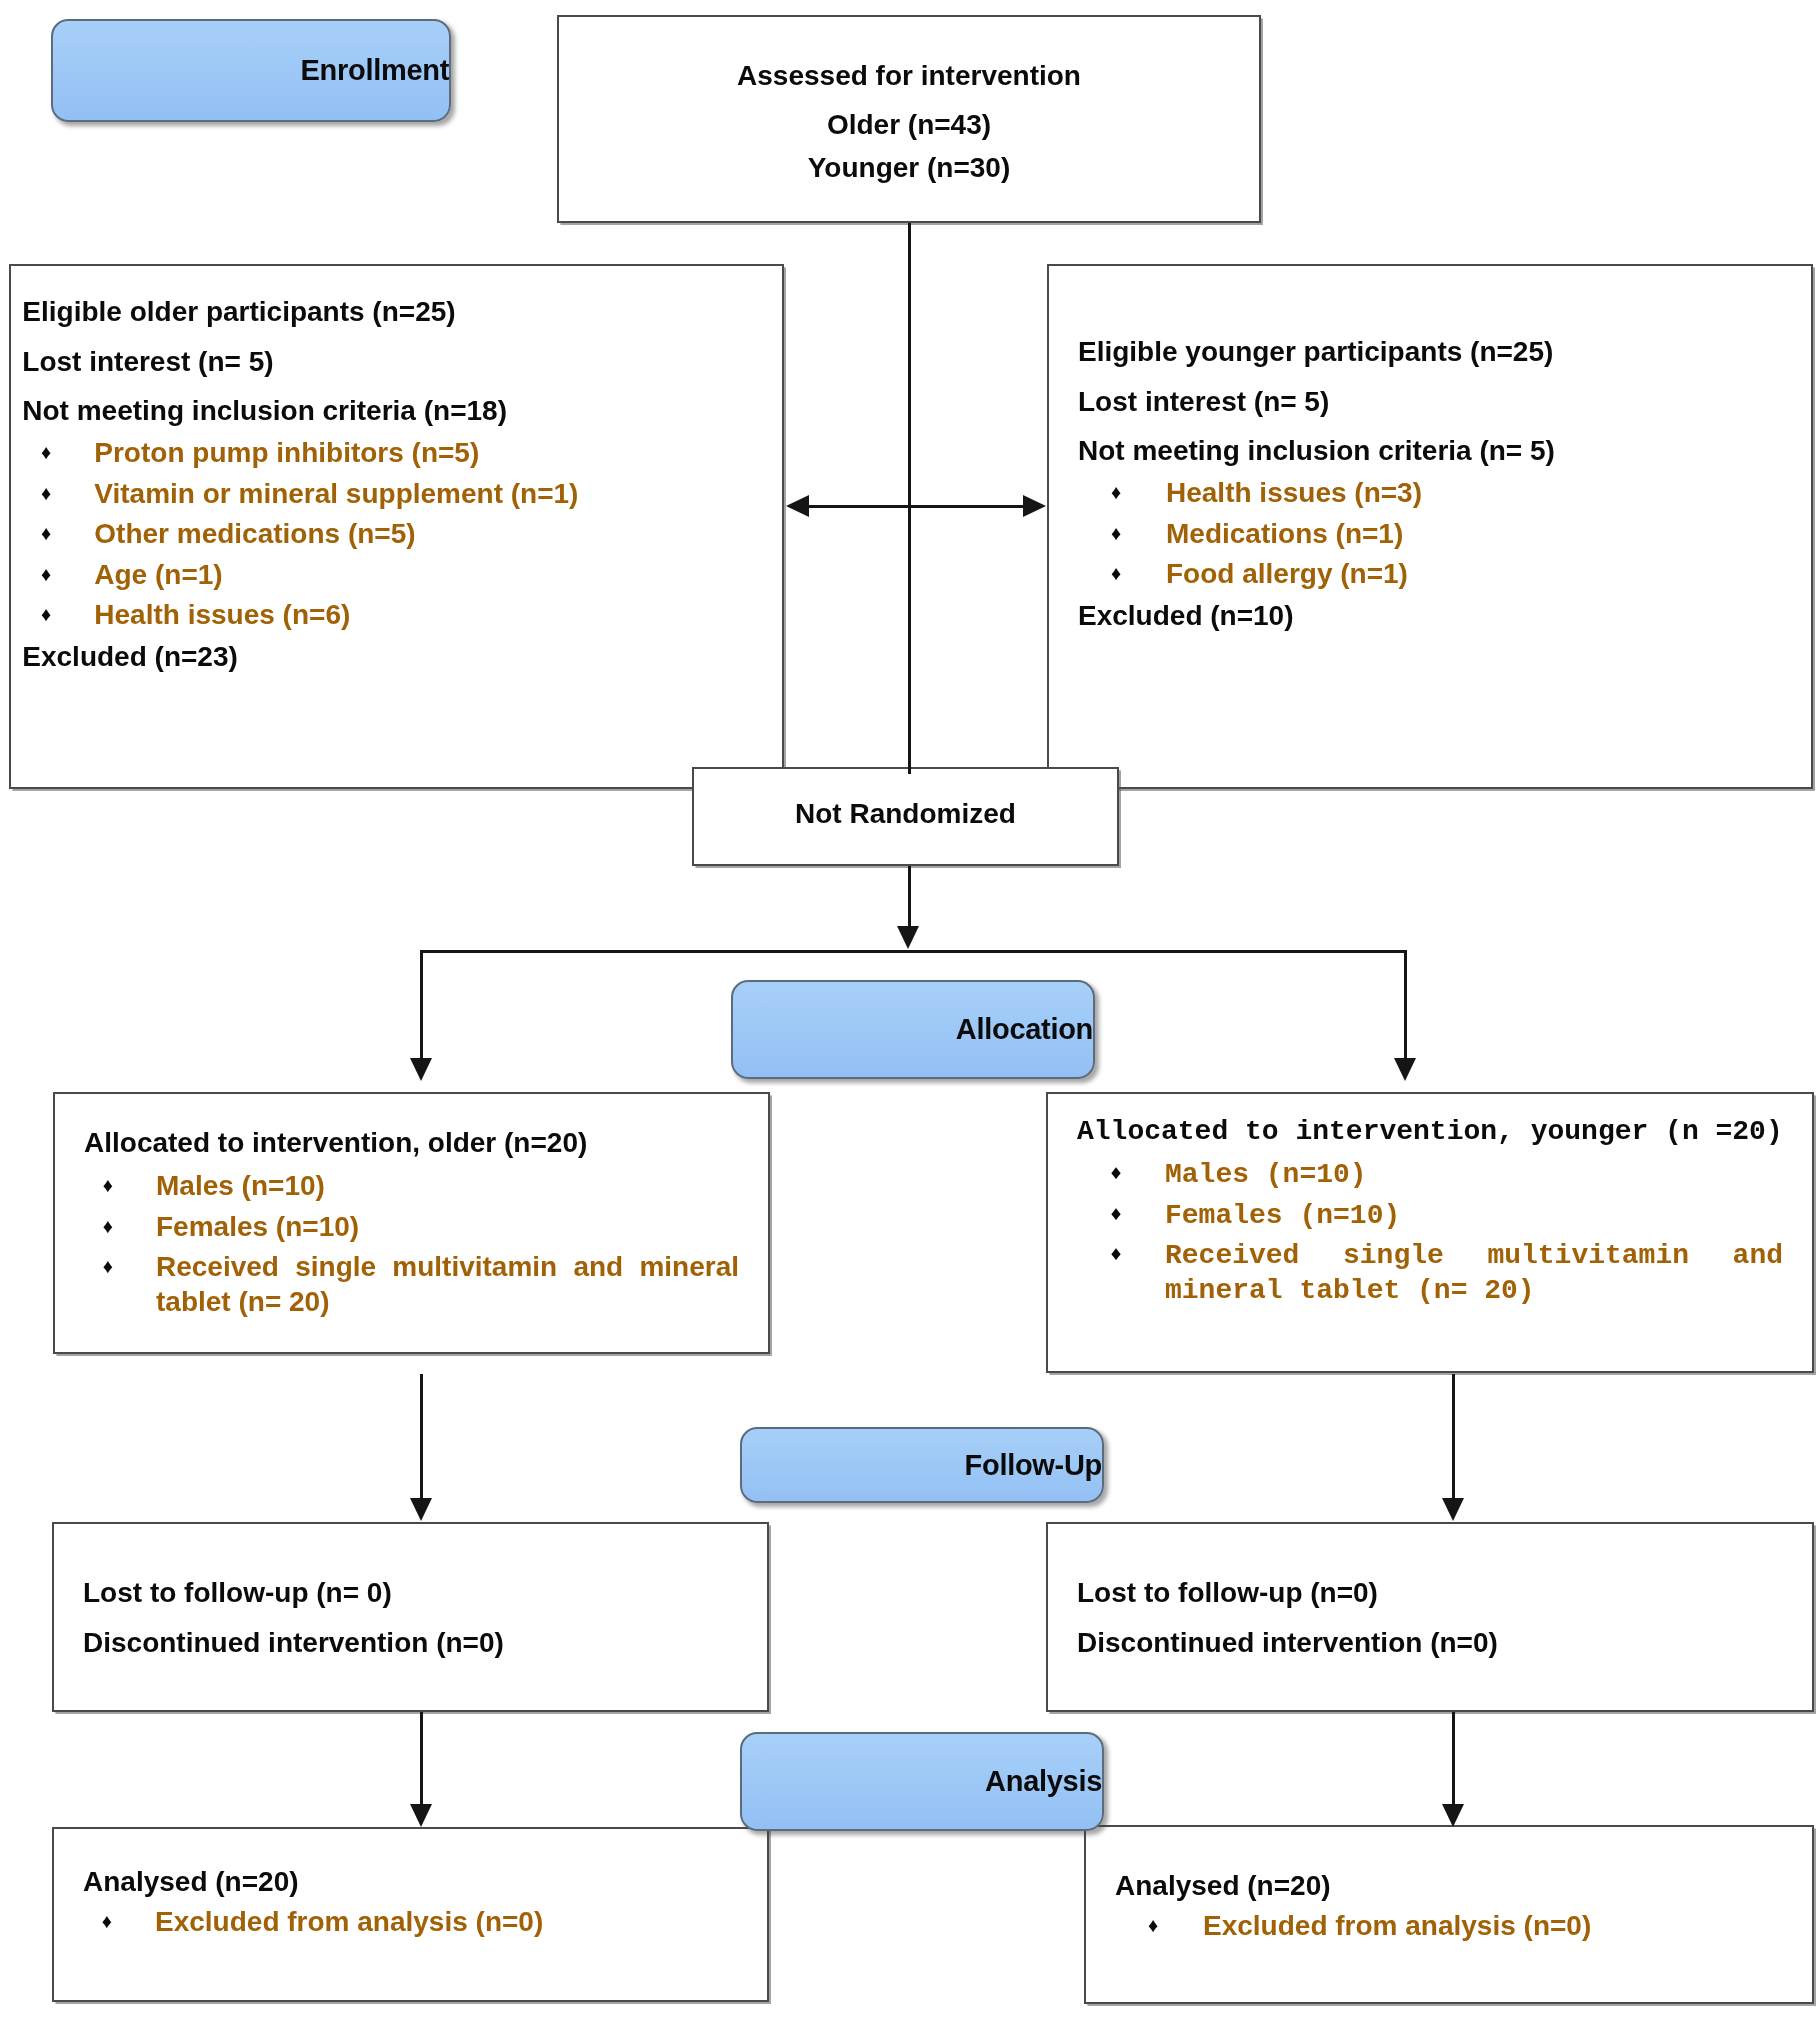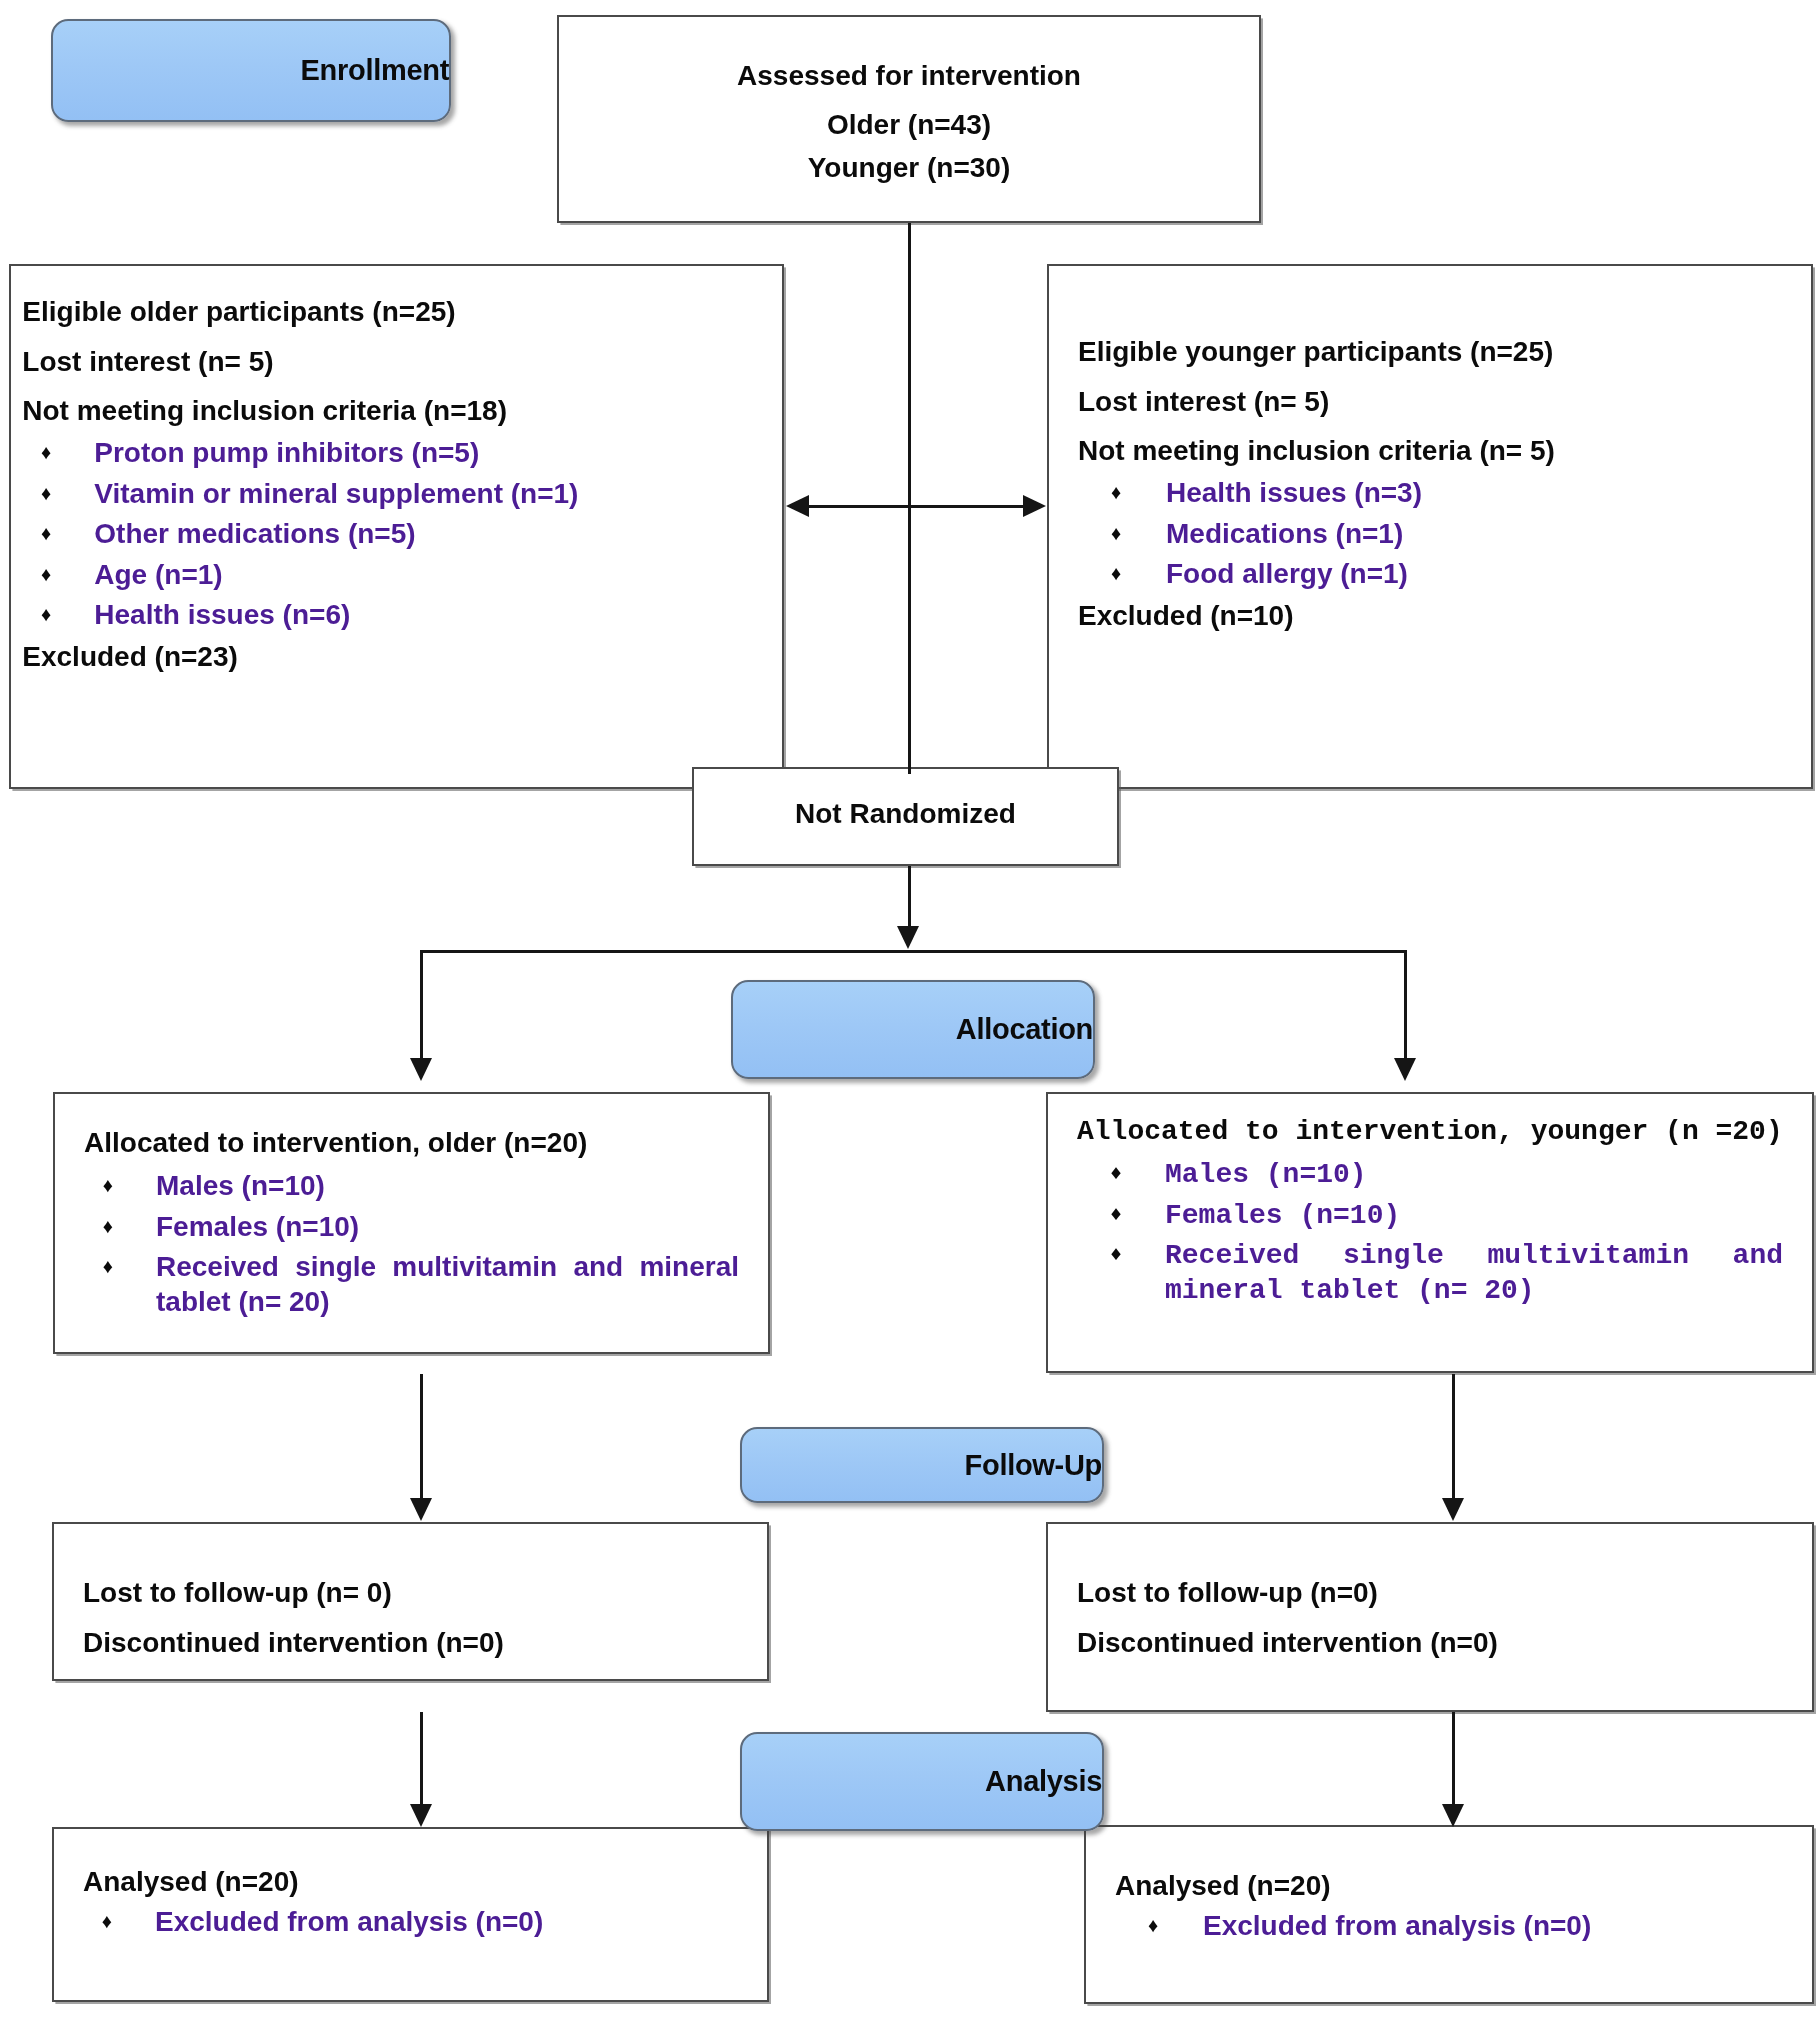--- a/index.html
+++ b/index.html
@@ -64,21 +64,21 @@
 
   ul.blist {
     list-style: none;
     margin: 4px 0 6.7px 0;
     padding: 0;
   }
   ul.blist li {
     position: relative;
     font-size: 28px;
     font-weight: bold;
-    color: #4c1d95;
+    color: #a16207;
     line-height: 1.26;
     margin: 0 0 5.3px 0;
     padding-left: 72px;
   }
   ul.blist li::before {
     content: "\2666";
     position: absolute;
     left: 18.7px;
     top: 0;
     font-size: 20px;
@@ -226,21 +226,21 @@
 
   <div class="vline" style="left:420px; top:1374px; height:127px;"></div>
   <div class="arrow-down" style="left:410px; top:1498px;"></div>
   <div class="vline" style="left:1452px; top:1374px; height:127px;"></div>
   <div class="arrow-down" style="left:1442px; top:1498px;"></div>
 
   <div class="pill" style="left:740px; top:1427px; width:364px; height:76px;">
     <span>Follow-Up</span>
   </div>
 
-  <div class="box" style="left:52px; top:1522px; width:717px; height:159px;padding-left:40px;">
+  <div class="box" style="left:52px; top:1522px; width:717px; height:190px;padding-left:40px;">
     <div class="box-inner" style="top:51px; padding:0 29px;">
       <div class="ln">Lost to follow-up (n= 0)</div>
       <div class="ln last">Discontinued intervention (n=0)</div>
     </div>
   </div>
 
   <div class="box" style="left:1046px; top:1522px; width:768px; height:190px;">
     <div class="box-inner" style="top:51px; padding:0 29px;">
       <div class="ln">Lost to follow-up (n=0)</div>
       <div class="ln last">Discontinued intervention (n=0)</div>

